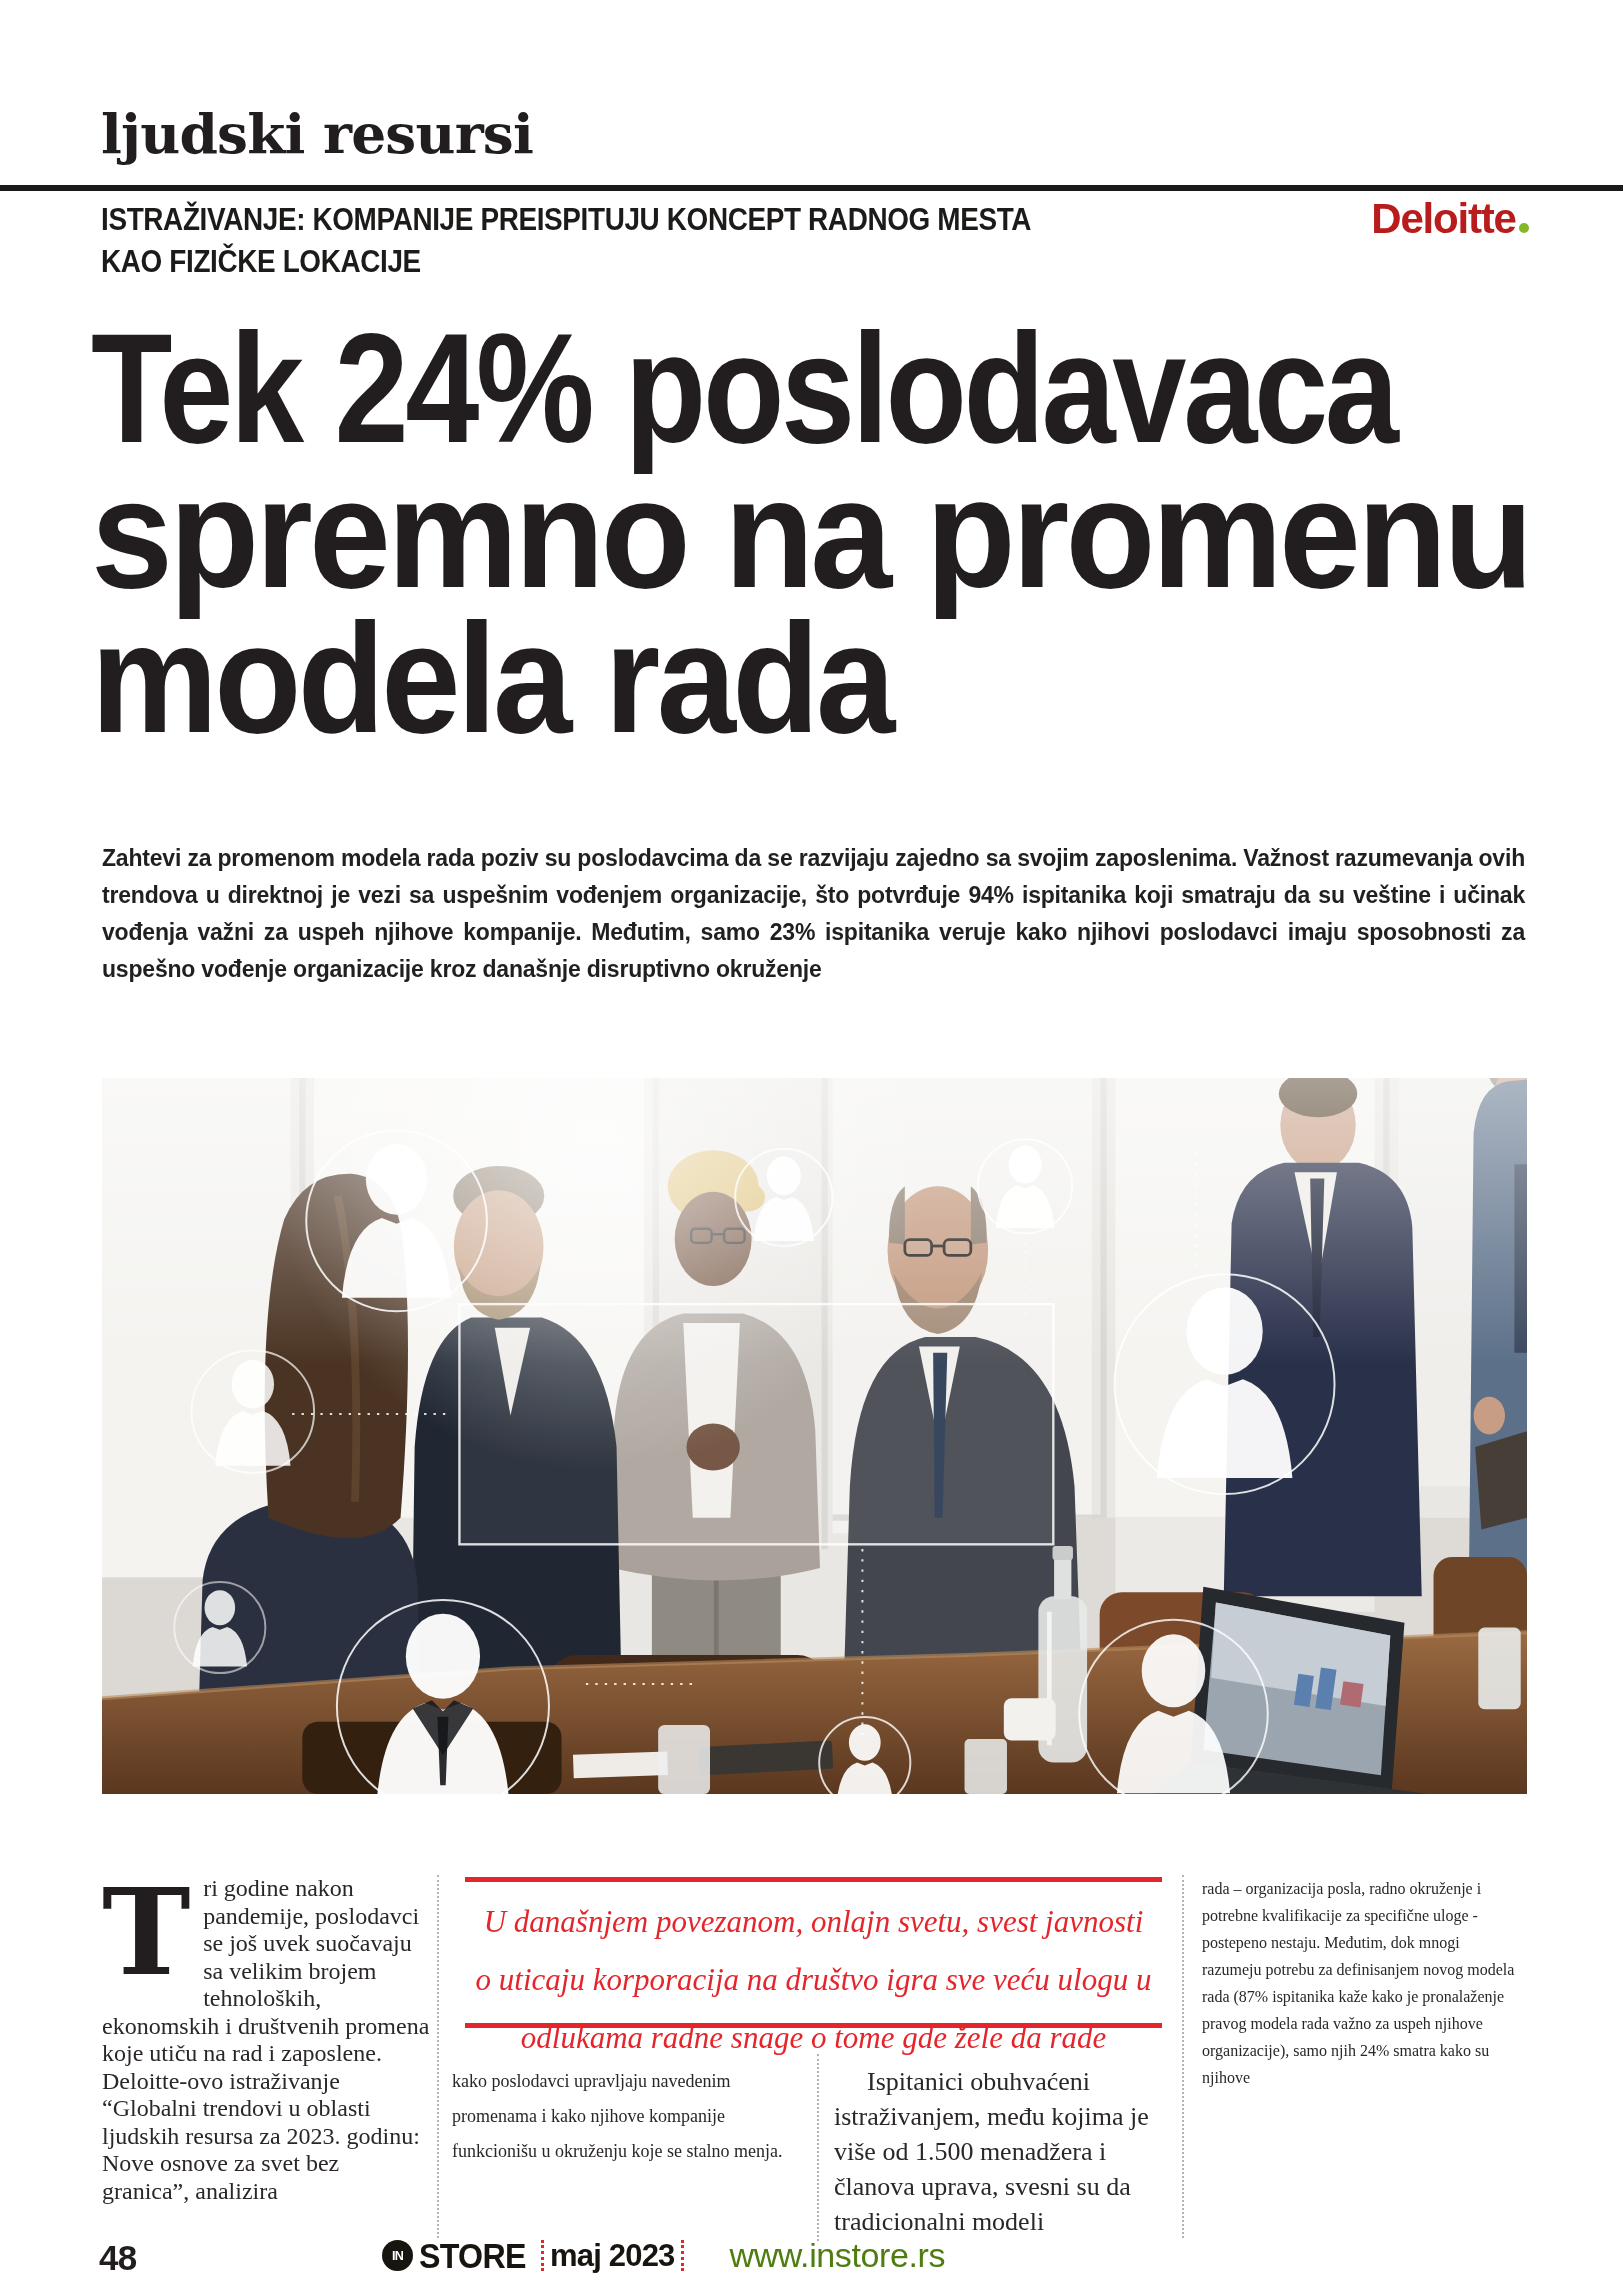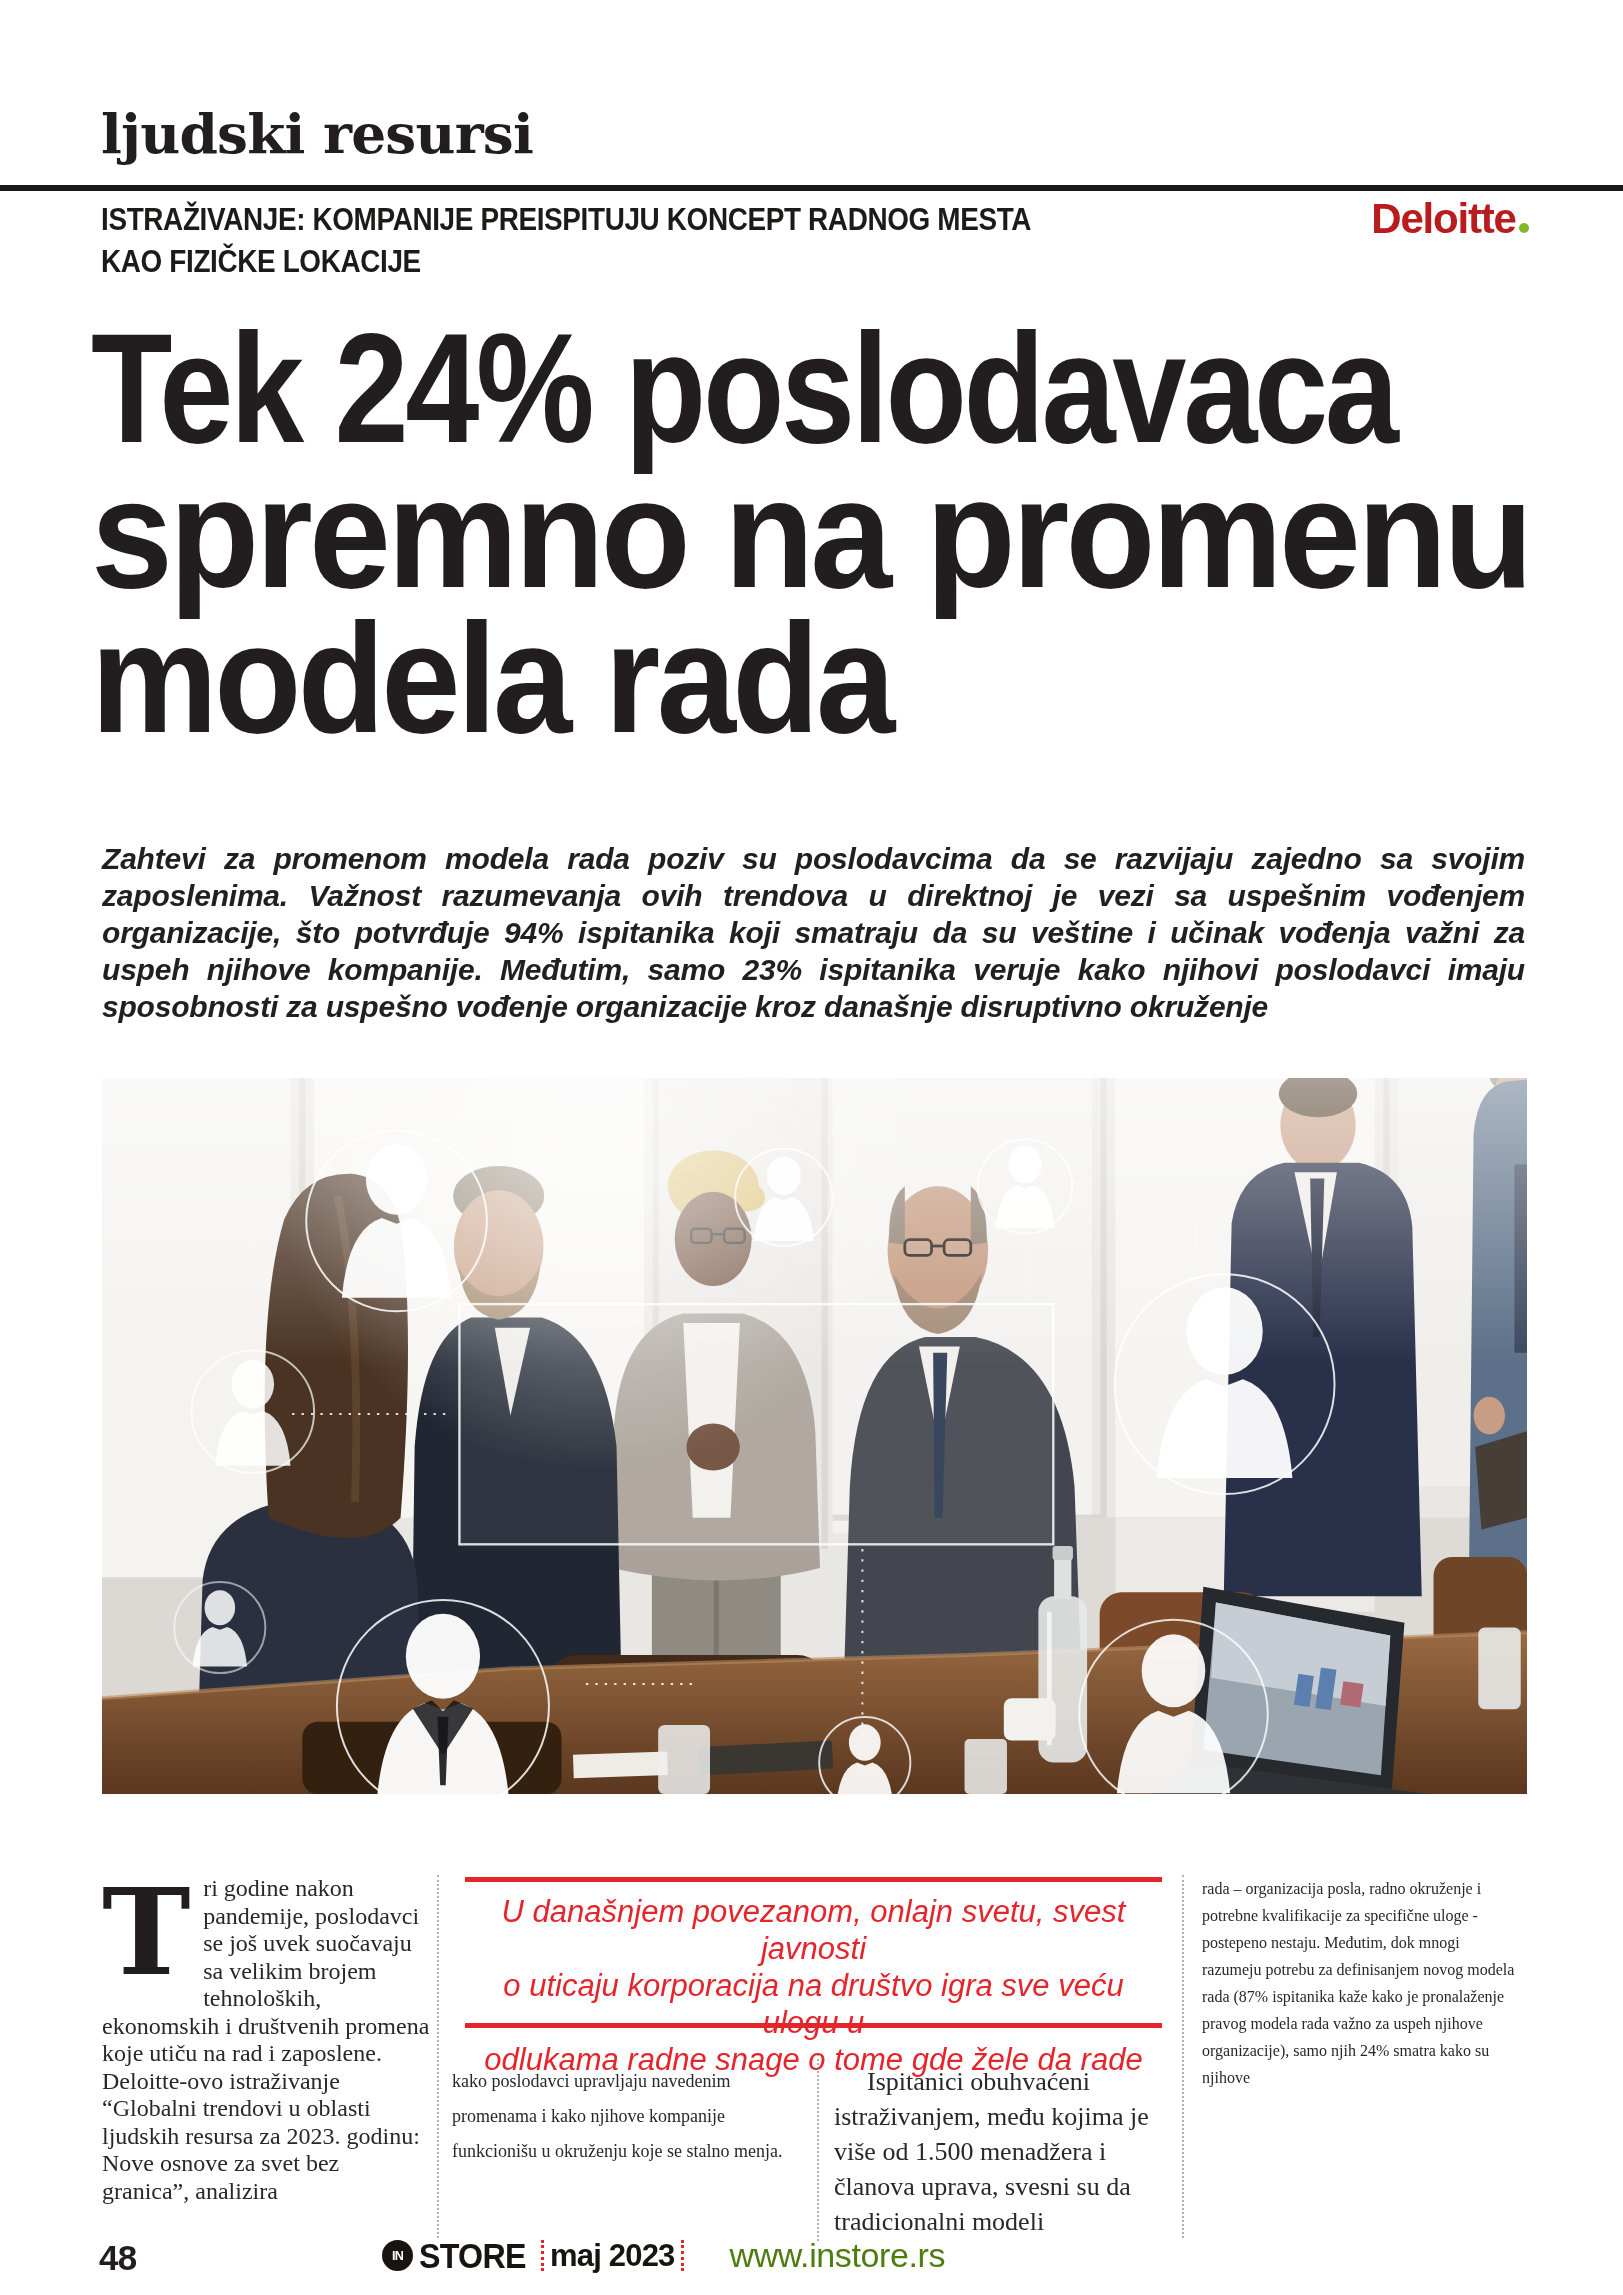--- a/index.html
+++ b/index.html
@@ -17,22 +17,22 @@
   .brand-dot{display:inline-block;width:10.2px;height:10.2px;border-radius:50%;margin-left:3.1px;}
 
   
   .hl{position:absolute;left:91px;font-weight:700;font-size:155px;line-height:145px;
       letter-spacing:-3.9px;color:#221e1f;transform-origin:0 50%;white-space:nowrap;}
   .hl1{top:316px;transform:scaleX(.86);}
   .hl2{top:461px;transform:scaleX(.95);}
   .hl3{top:606px;transform:scaleX(.92);}
 
   
-  .lead{position:absolute;left:102px;top:840px;width:1423px;font-weight:700;font-size:30px;
-    line-height:37px;text-align:justify;letter-spacing:-0.2px;color:#211f20;font-style:italic;}
+  .lead{position:absolute;left:102px;top:840px;width:1423px;font-weight:700;font-size:23px;
+    line-height:37px;text-align:justify;letter-spacing:-0.2px;color:#211f20;}
 
   
   .photo{position:absolute;left:102px;top:1078px;width:1425px;height:716px;overflow:hidden;background:#e9e7e3;}
   .photo svg{display:block;width:100%;height:100%;}
 
   
   .serifcol{position:absolute;font-family:"Liberation Serif",serif;color:#2b2729;}
   .col1{left:102px;top:1875px;width:330px;font-size:24px;line-height:27.5px;}
   .dropcap{float:left;font-family:"DejaVu Serif",serif;font-weight:700;font-size:119px;
     line-height:0.92;padding:3.1px 12.6px 0 0;color:#221e1f;}
@@ -41,21 +41,21 @@
   .col4{left:1202px;top:1875px;width:320px;font-size:16px;line-height:27px;}
   .vdot{position:absolute;width:0;border-left:2.4px dotted #b4b2af;}
   .vd1{left:437px;top:1875px;height:363px;}
   .vd2{left:817px;top:2054px;height:187px;}
   .vd3{left:1182px;top:1875px;height:363px;}
 
   
   .qrule{position:absolute;left:465px;width:697px;height:4.7px;}
   .qr1{top:1877px;} .qr2{top:2023px;}
   .pullquote{position:absolute;left:465px;top:1893px;width:697px;text-align:center;
-    font-family:Liberation Sans, sans-serif;font-style:italic;font-size:31px;line-height:37px;}
+    font-family:Liberation Serif, serif;font-style:italic;font-size:31px;line-height:58px;}
 
   
   .page-number{position:absolute;left:99px;top:2238px;font-weight:700;font-size:35px;letter-spacing:-0.8px;color:#221e1f;}
   .footer-center{position:absolute;left:382px;top:2235px;display:flex;align-items:center;gap:6px;height:41px;}
   .in-circle{width:31px;height:31px;border-radius:50%;background:#18140f;color:#fff;
     display:flex;align-items:center;justify-content:center;font-weight:700;font-size:12.6px;letter-spacing:-0.8px;}
   .store-word{font-weight:700;font-size:35px;letter-spacing:-0.8px;transform:scaleX(.92);transform-origin:0 50%;color:#18140f;}
   .issue{font-weight:700;font-size:31px;letter-spacing:-0.8px;color:#18140f;}
   .website{font-size:34px;color:#4d7c0f;letter-spacing:-0.4px;margin-left:40px;}
   .redsep{width:0;height:31px;border-left:3.1px dotted;}

